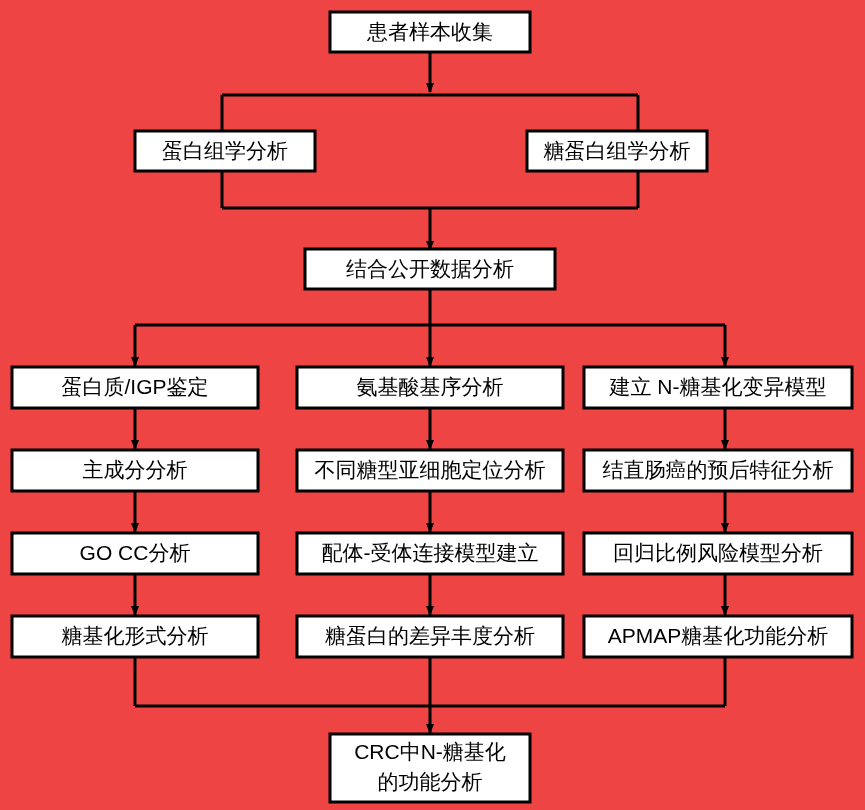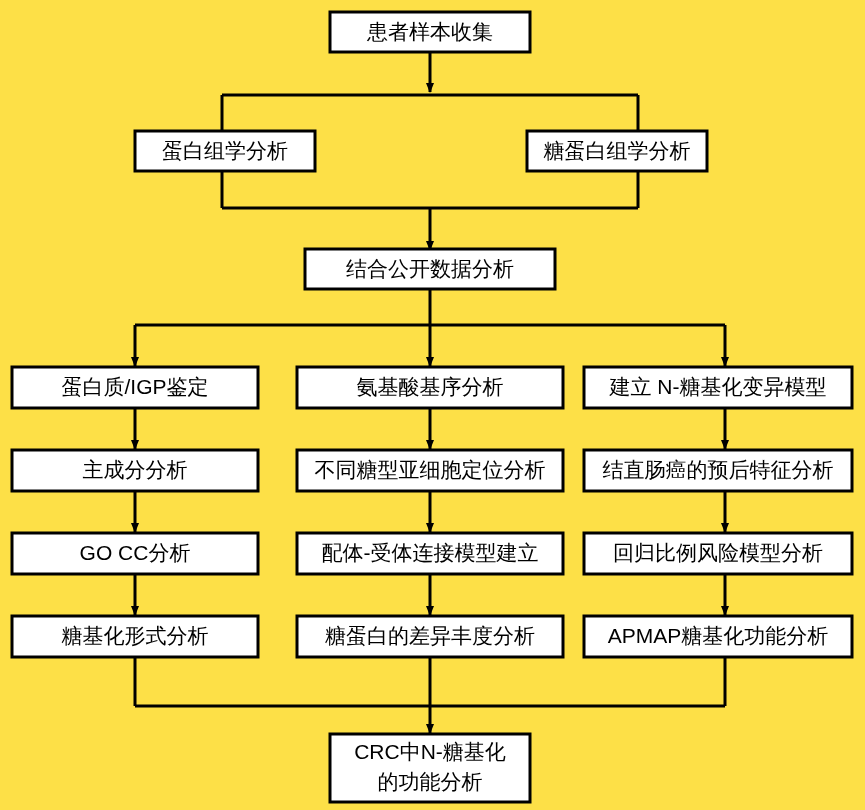--- a/index.html
+++ b/index.html
@@ -10,21 +10,21 @@
   body {
     width: 865px;
     height: 810px;
     font-family: "Liberation Sans", "DejaVu Sans", sans-serif;
     overflow: hidden;
   }
   #flowchart-root {
     position: relative;
     width: 865px;
     height: 810px;
-    background: #fde047;
+    background: #ef4444;
   }
   svg#flow-svg {
     position: absolute;
     top: 0;
     left: 0;
     width: 865px;
     height: 810px;
     display: block;
   }
   .node-rect {

